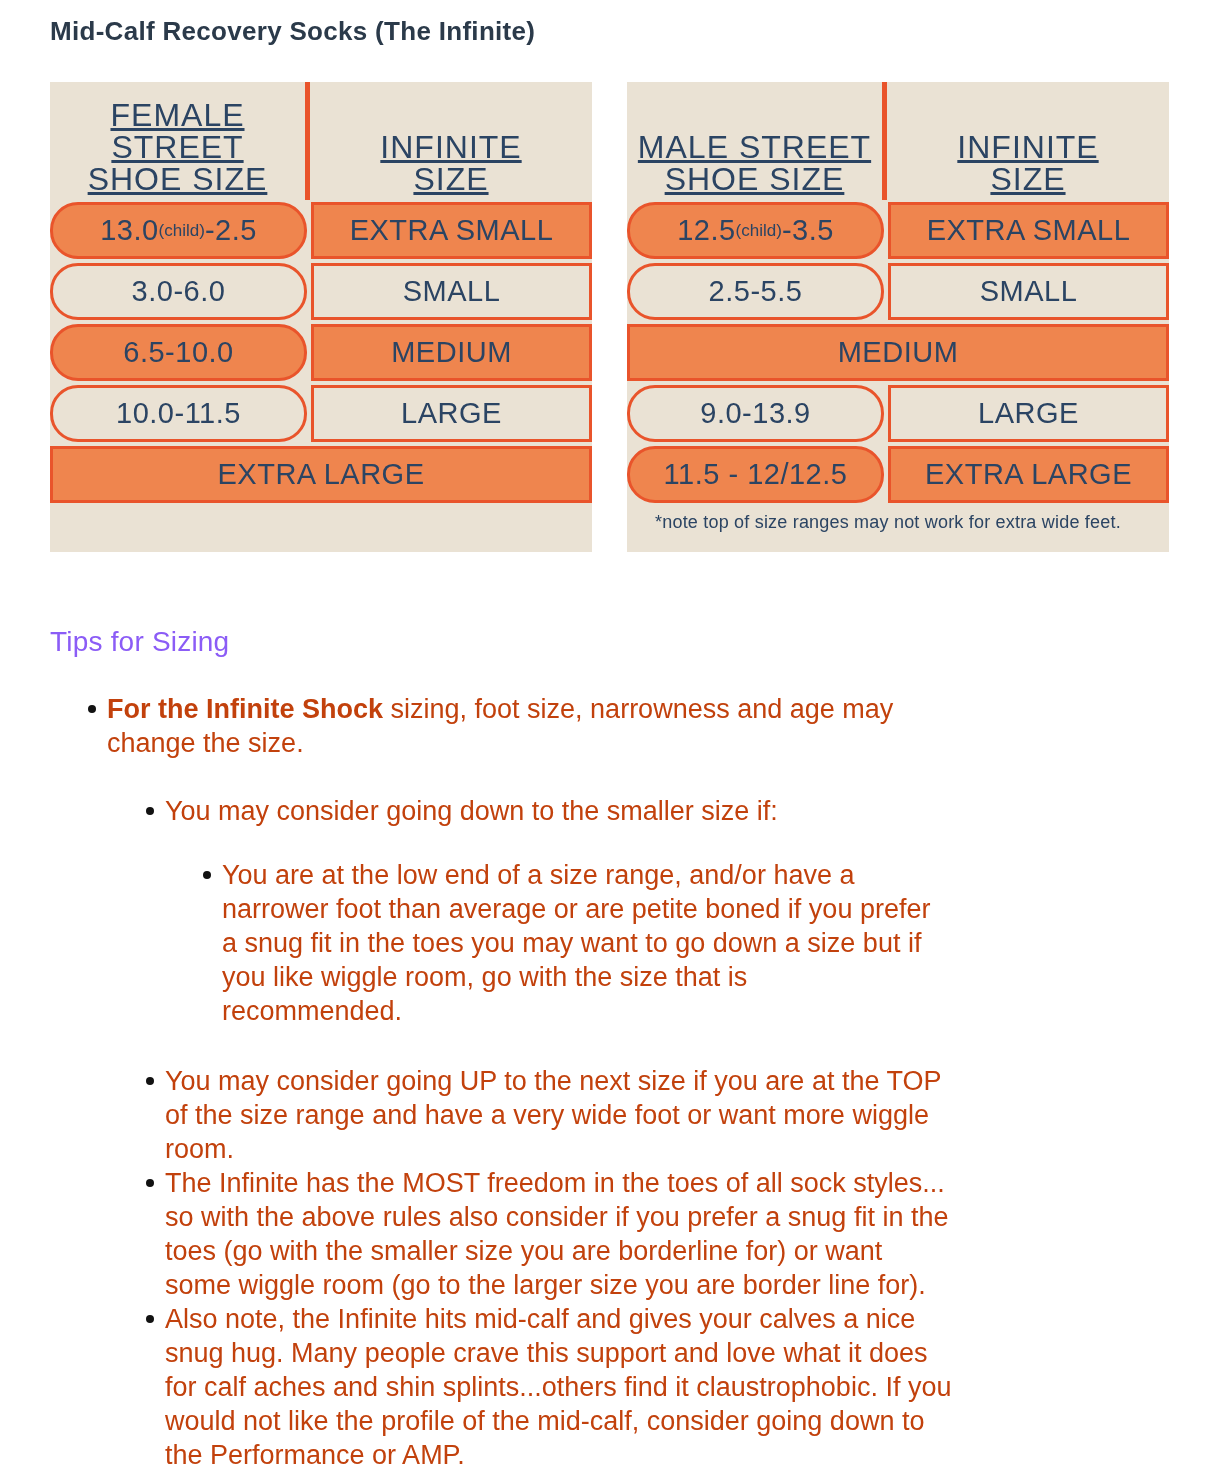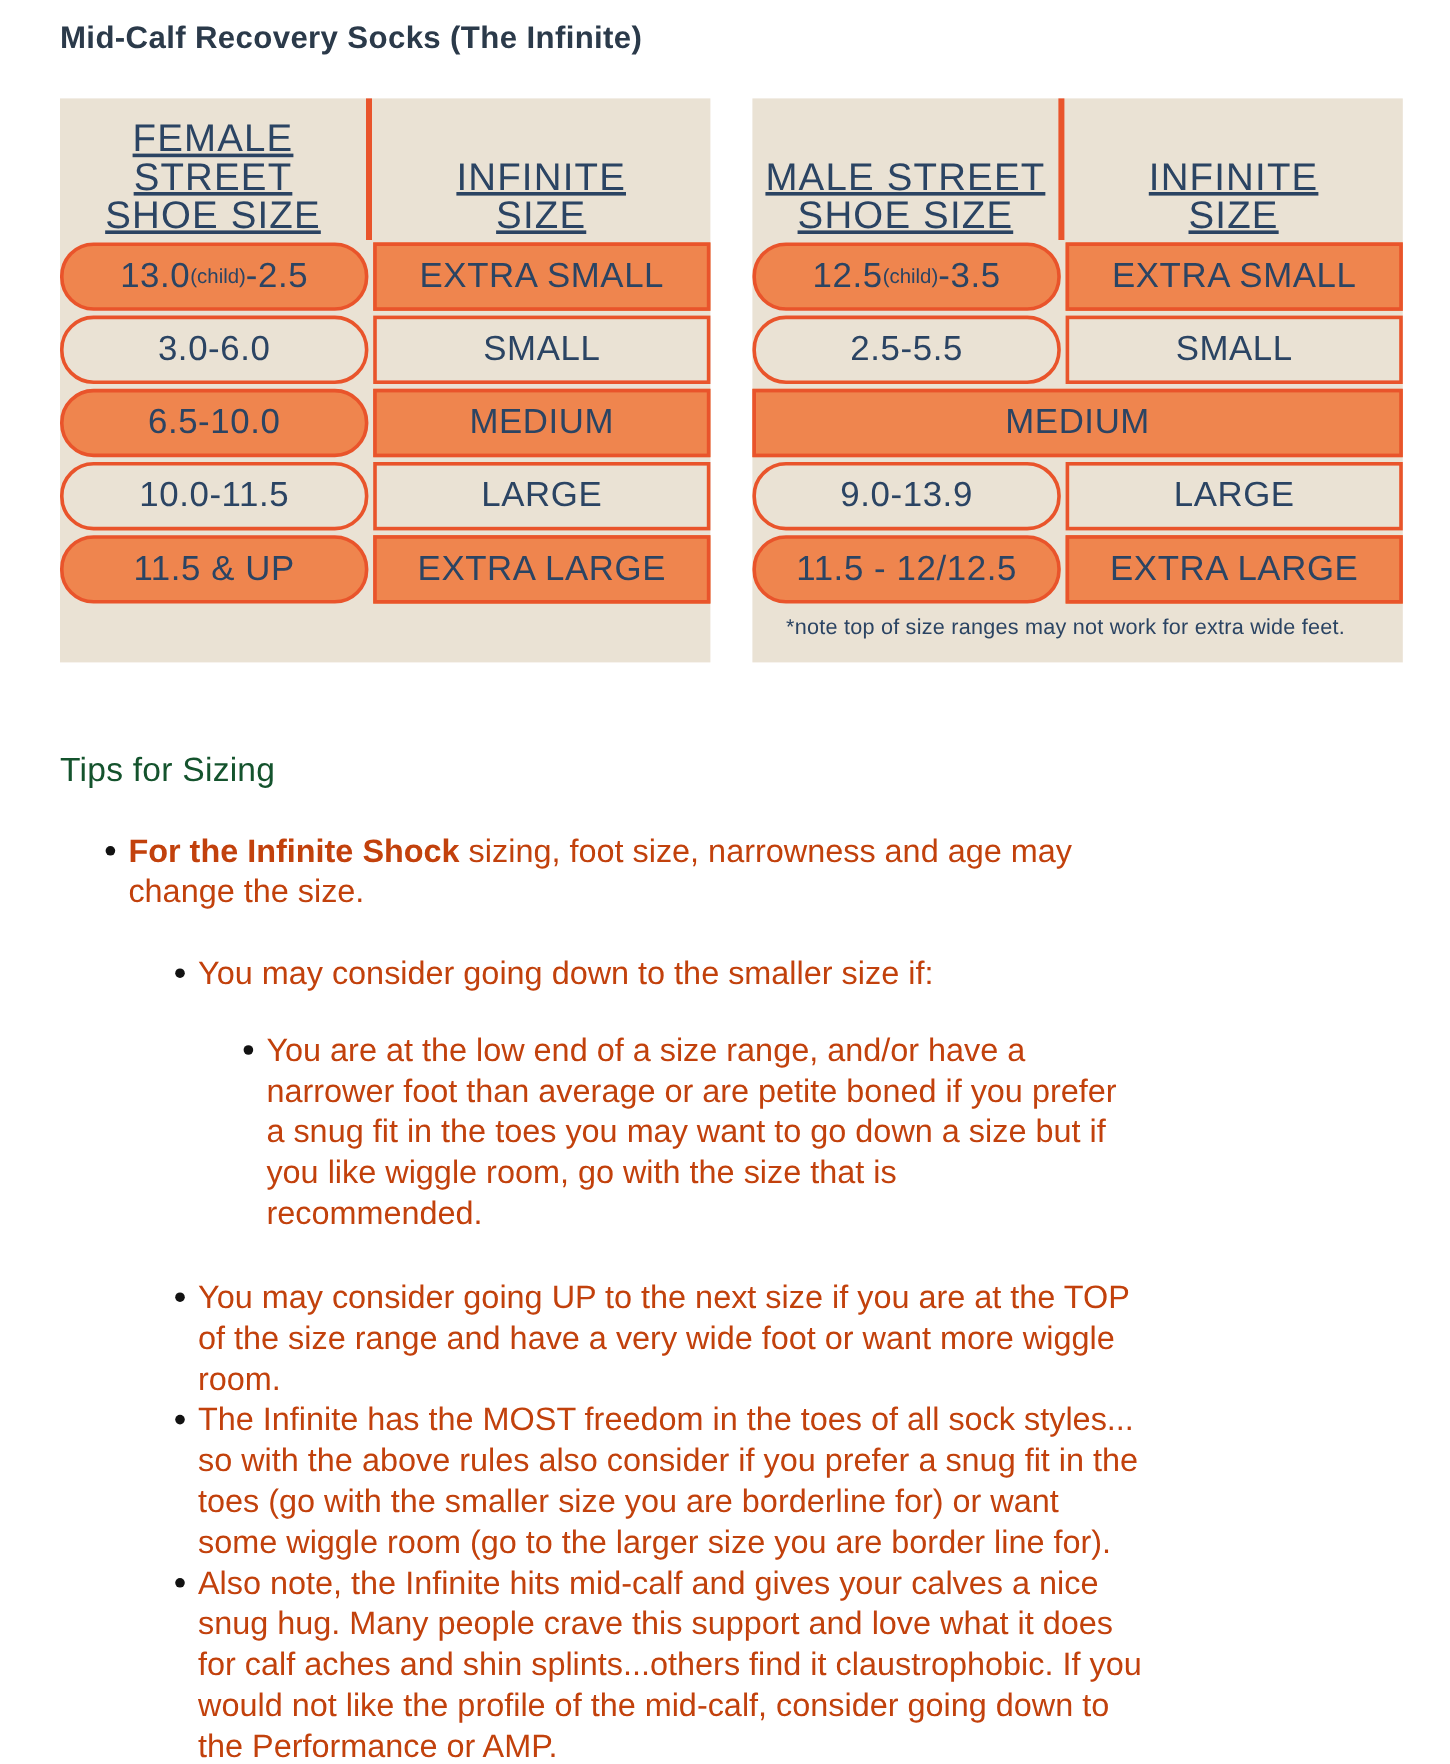--- a/index.html
+++ b/index.html
@@ -47,21 +47,21 @@
   .child-note { font-size:17px; letter-spacing:0; }
 
   .tfoot { height:49px; box-sizing:border-box; }
   .footnote {
     font-size:18px; color:#2B4463; padding:9px 0 0 28px; letter-spacing:0.2px;
   }
 
   
   .tips-heading {
     margin:72px 0 0 0; font-size:28px; font-weight:normal;
-    color:#14532d; line-height:36px; letter-spacing:0.2px;
+    color:#8b5cf6; line-height:36px; letter-spacing:0.2px;
   }
   ul { list-style:none; margin:0; padding:0; }
   li {
     position:relative; padding-left:21px;
     font-size:27px; line-height:34px; color:#c2410c;
   }
   li::before {
     content:""; position:absolute; left:2px; top:13px;
     width:8px; height:8px; border-radius:50%; background:#121212;
   }
@@ -99,21 +99,20 @@
         </div>
         <div class="row orange">
           <div class="cell c1">6.5-10.0</div>
           <div class="cell c2">MEDIUM</div>
         </div>
         <div class="row cream">
           <div class="cell c1">10.0-11.5</div>
           <div class="cell c2">LARGE</div>
         </div>
         <div class="row orange">
-          <div class="cell c1">11.5 &amp; UP</div>
           <div class="cell c2">EXTRA LARGE</div>
         </div>
       </div>
       <div class="tfoot"></div>
     </div>
 
     <div class="size-table">
       <div class="thead">
         <div class="th c1">MALE STREET
 SHOE SIZE</div>

